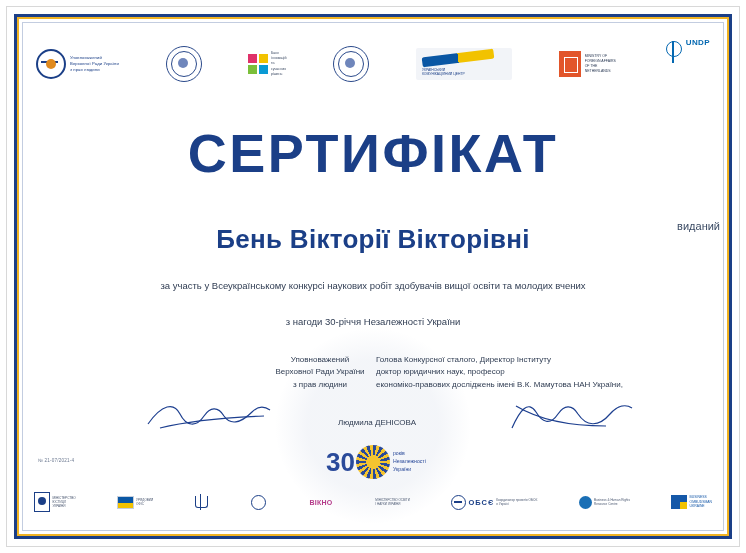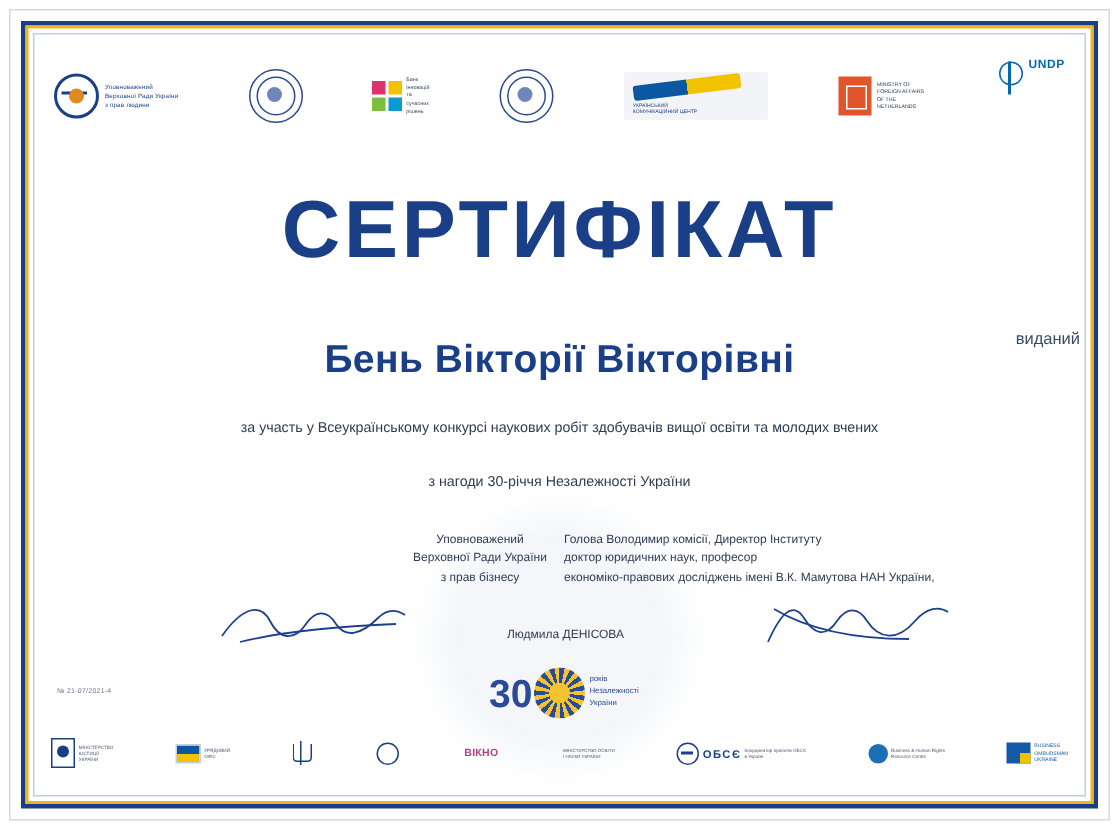--- a/index.html
+++ b/index.html
@@ -564,25 +564,25 @@
     <div class="title">СЕРТИФІКАТ</div>
     <div class="issued-to">виданий</div>
     <div class="recipient">Бень Вікторії Вікторівні</div>
 
     <div class="para l1">за участь у Всеукраїнському конкурсі наукових робіт здобувачів вищої освіти та молодих вчених</div>
     <div class="para l3">з нагоди 30-річчя Незалежності України</div>
 
     <div class="sig-left">
       <div>Уповноважений</div>
       <div>Верховної Ради України</div>
-      <div>з прав бізнесу</div>
+      <div>з прав людини</div>
     </div>
 
     <div class="sig-right">
-      <div>Голова Володимир комісії, Директор Інституту</div>
+      <div>Голова Конкурсної сталого, Директор Інституту</div>
       <div>доктор юридичних наук, професор</div>
       <div>економіко-правових досліджень імені В.К. Мамутова НАН України,</div>
     </div>
 
     <svg class="scribble sig-1" width="130" height="34" viewBox="0 0 130 34">
       <path d="M4 26 C 18 6, 30 4, 36 16 C 42 28, 52 30, 60 18 C 66 9, 74 8, 80 18 C 86 27, 96 26, 108 14 C 114 8, 120 8, 126 12"></path>
       <path d="M16 30 C 40 24, 70 20, 120 18"></path>
     </svg>
 
     <svg class="scribble sig-2" width="130" height="34" viewBox="0 0 130 34">

